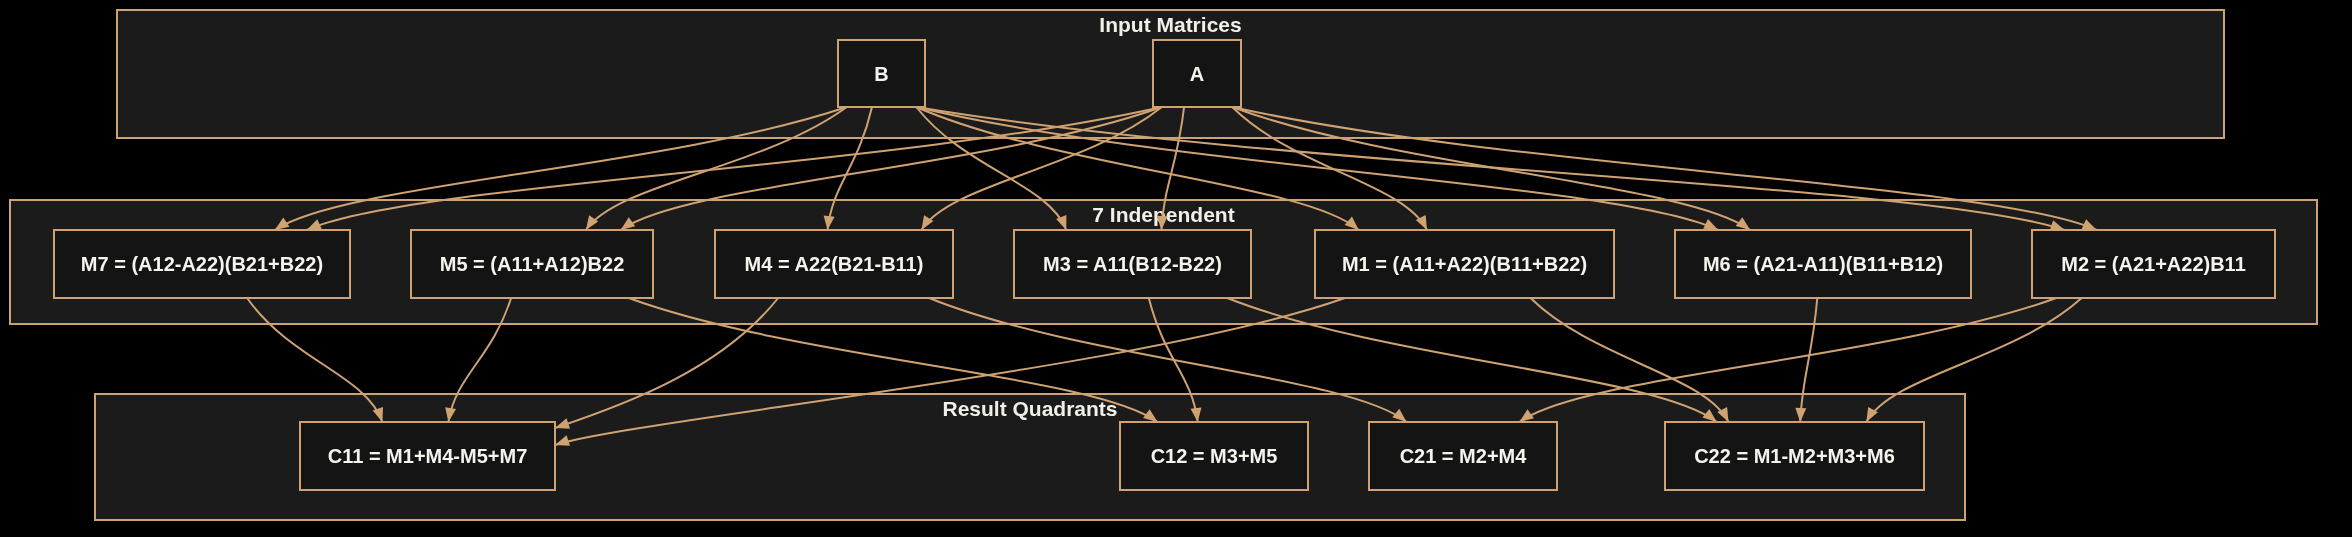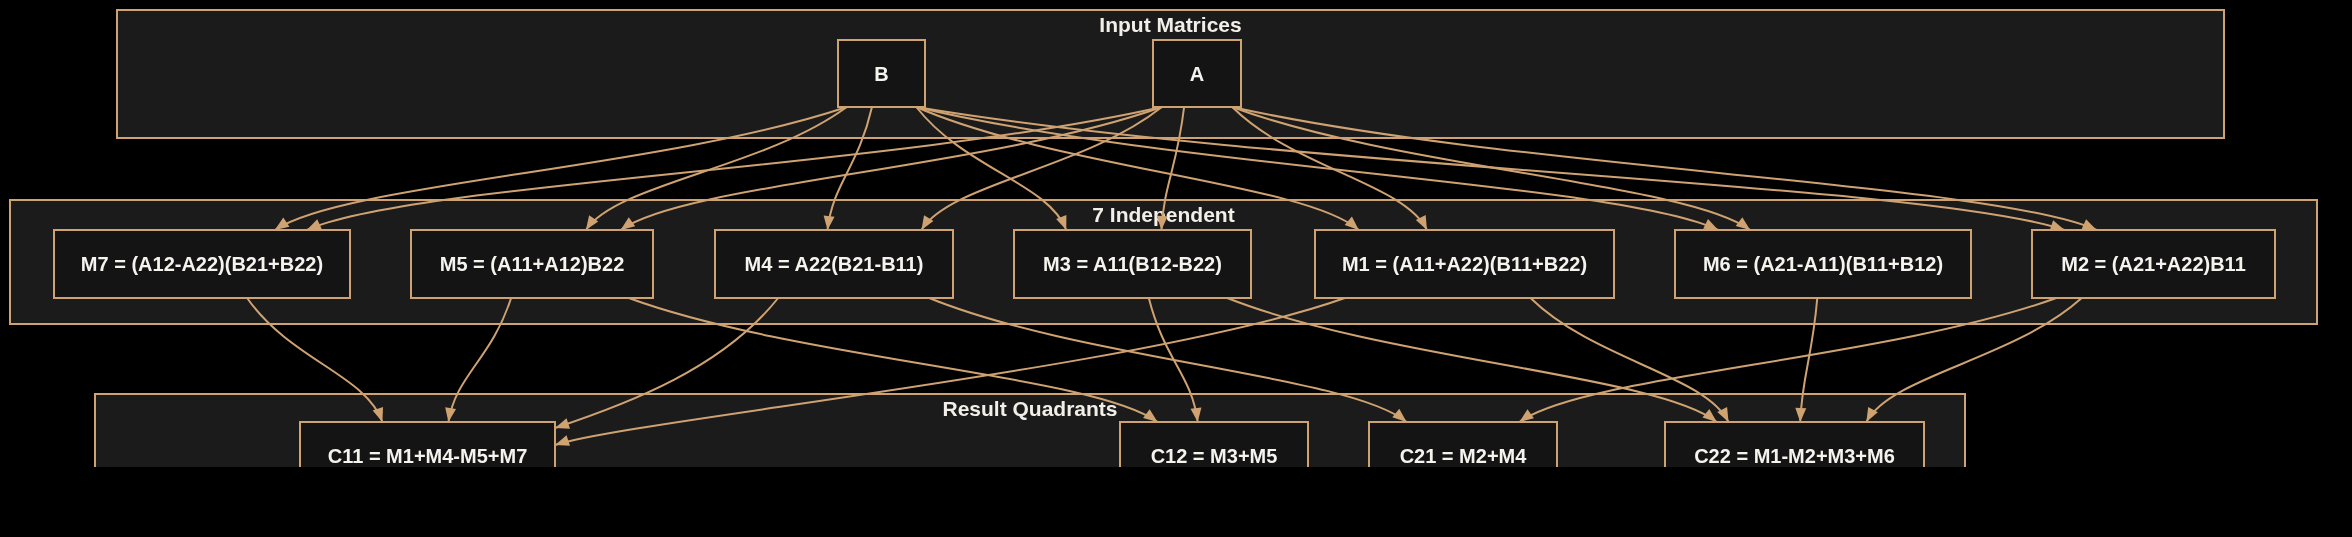--- a/index.html
+++ b/index.html
@@ -4,21 +4,21 @@
 <style>
   html, body {
     margin: 0;
     padding: 0;
     background: #000000;
     font-family: "Liberation Sans", "DejaVu Sans", sans-serif;
   }
   #stage {
     position: relative;
     width: 2352px;
-    height: 467px;
+    height: 537px;
     background: #000000;
     overflow: hidden;
   }
   svg { display: block; }
   .cluster-label {
     font-size: 21px;
     font-weight: 600;
     fill: #f2efe8;
   }
   .node-label {

